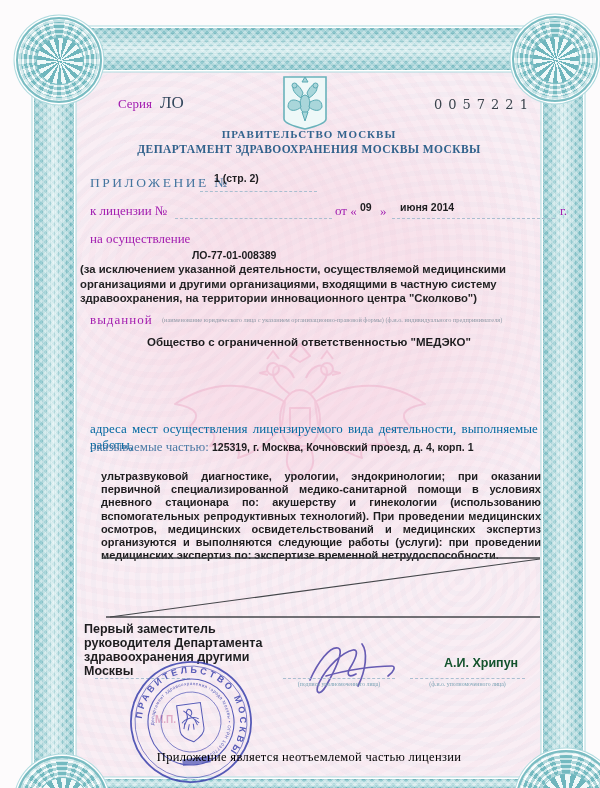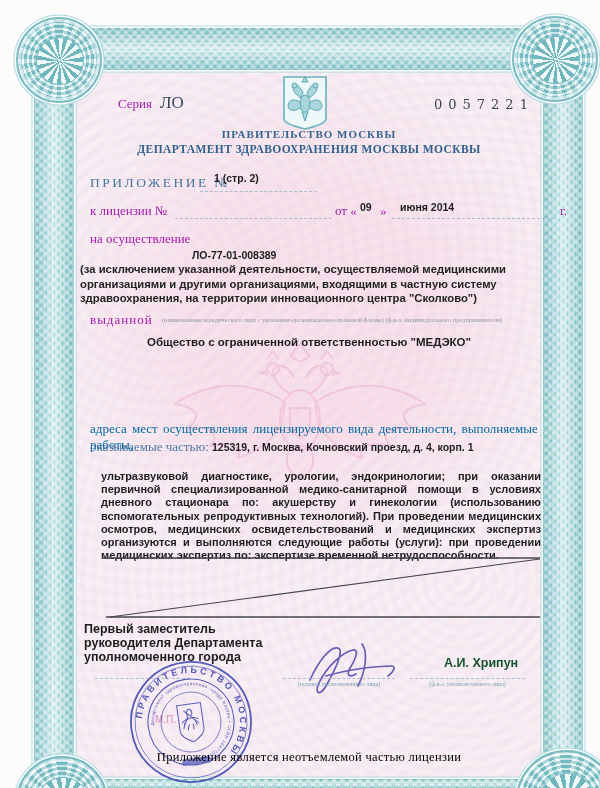--- a/index.html
+++ b/index.html
@@ -164,21 +164,22 @@
       <g stroke="#44464a" fill="none">
         <path d="M102,558 L540,558" stroke-width="1.6"></path>
         <path d="M540,559 L110,617" stroke-width="1.1"></path>
         <path d="M106,617 L540,617" stroke-width="1.4"></path>
       </g>
     </svg>
 
     <div class="signer">
       <div>Первый заместитель</div>
       <div>руководителя Департамента</div>
-      <div>уполномоченного города</div>
+      <div>здравоохранения другими</div>
+      <div>Москвы</div>
     </div>
 
     <div class="uline" style="left:95px;top:670px;width:95px;height:8px;"></div>
 
     <svg class="abs" style="left:296px;top:636px;opacity:.92;" width="115" height="62" viewBox="0 0 115 62">
       <g stroke="#5b50ae" stroke-width="1.7" fill="none" stroke-linecap="round">
         <path d="M14,44 C22,26 34,10 42,12 C49,14 38,36 30,50 C24,60 18,58 23,47 C31,30 47,16 57,14 C64,13 59,24 54,32 C50,39 53,42 60,38"></path>
         <path d="M66,8 C72,16 70,34 62,50"></path>
         <path d="M30,40 C50,34 78,30 96,30 C100,30 98,36 92,40"></path>
       </g>

